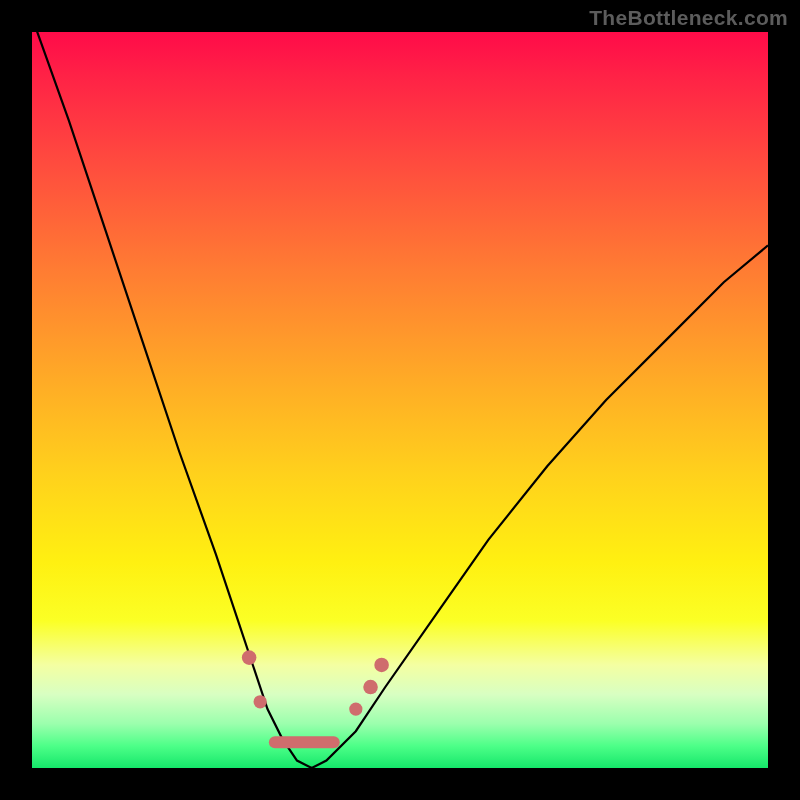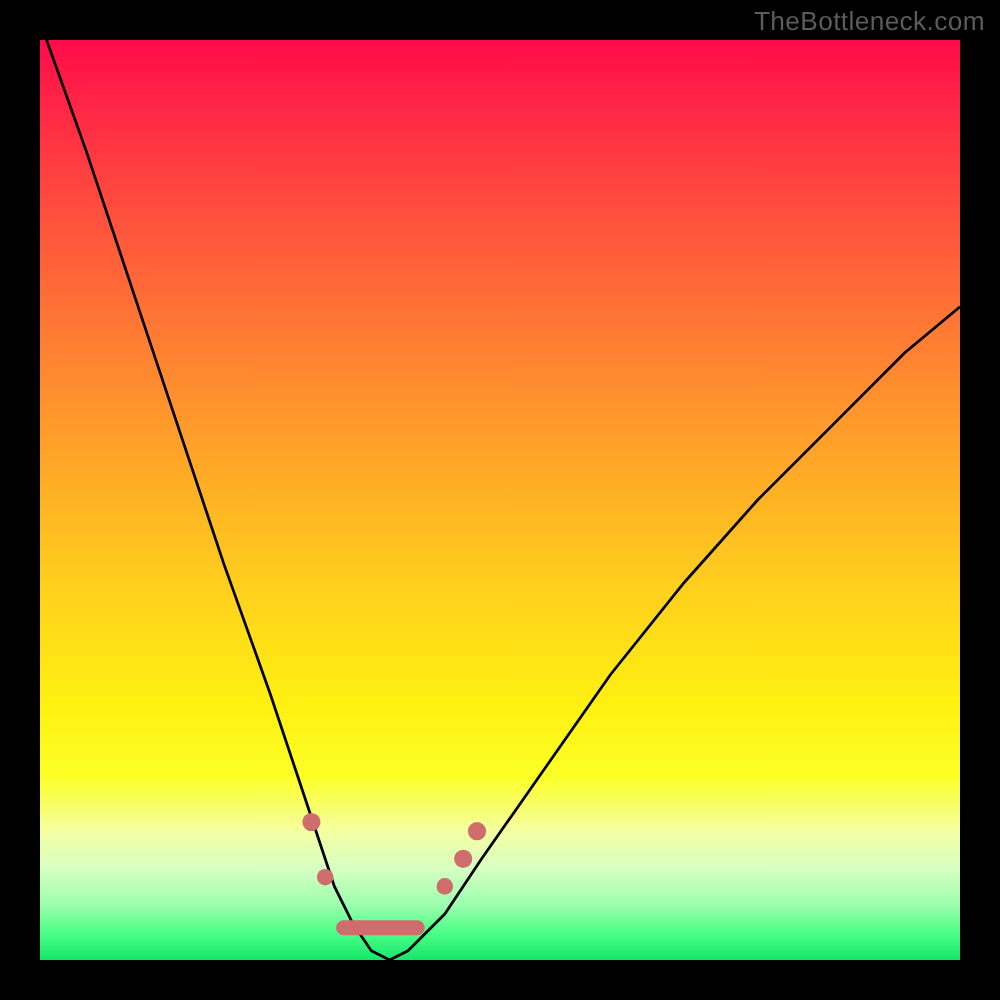--- a/index.html
+++ b/index.html
@@ -16,21 +16,21 @@
     width: 800px;
     height: 800px;
     background: #000;
   }
   .watermark {
     position: absolute;
     top: 6px;
     right: 12px;
     color: #5c5c5c;
     font-size: 21px;
-    font-weight: 400;
+    font-weight: 700;
     letter-spacing: 0.3px;
     z-index: 10;
   }
   .plot {
     position: absolute;
     left: 32px;
     top: 32px;
     width: 736px;
     height: 736px;
     overflow: hidden;

